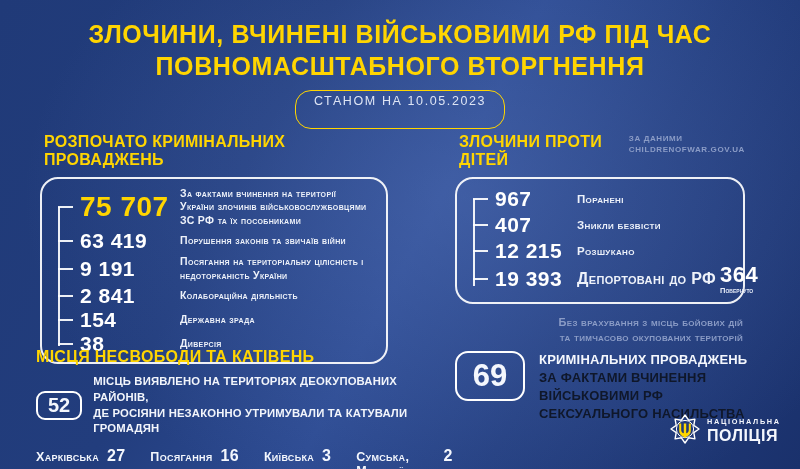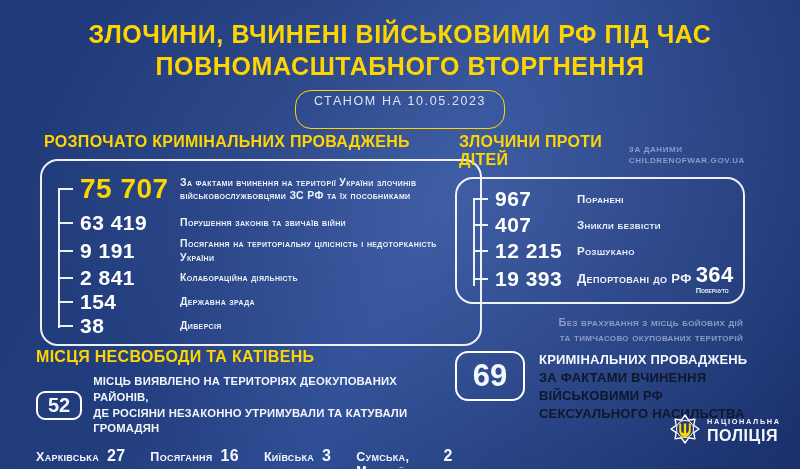--- a/index.html
+++ b/index.html
@@ -25,24 +25,24 @@
   .srow{display:flex;align-items:center;position:relative;min-height:23px;padding-left:38px;}
   .srow::before{content:"";position:absolute;left:16px;width:15px;height:2px;top:50%;margin-top:-1px;
     background:rgba(255,255,255,0.92);}
   .srow.big{min-height:44px;}
   .srow.two{min-height:31px;}
   .num{width:100px;flex-shrink:0;font-weight:bold;font-size:21px;letter-spacing:0.5px;color:#fff;}
   .srow.big .num{font-size:28px;color:#ffd500;}
   .lbl{flex:1;font-size:10.5px;font-variant:small-caps;font-weight:600;letter-spacing:0.35px;
     line-height:1.27;color:#eef2fa;padding-right:4px;}
   
-  .sec-proceedings{position:absolute;left:40px;top:133px;width:442px;}
+  .sec-proceedings{position:absolute;left:40px;top:133px;width:348px;}
   
   .sec-children{position:absolute;left:455px;top:133px;width:290px;}
-  .children-head{display:flex;align-items:center;}
+  .children-head{display:flex;align-items:flex-start;}
   .source{font-size:8px;color:#8b9cc6;letter-spacing:0.6px;line-height:1.35;margin:1px 0 0 9px;
     text-transform:uppercase;font-weight:bold;}
   .sec-children .num{width:82px;font-size:21px;}
   .returned{margin-left:auto;margin-right:10px;text-align:left;line-height:1;}
   .returned .rnum{font-size:22px;font-weight:bold;color:#fff;letter-spacing:0.5px;}
   .returned .rlbl{font-size:7.5px;font-variant:small-caps;font-weight:600;color:#e8edf8;margin-top:1px;}
   .note{margin-top:11px;text-align:right;font-size:11px;color:#8b9cc6;font-variant:small-caps;
     font-weight:600;line-height:1.4;letter-spacing:0.3px;padding-right:2px;}
   
   .sec-detention{position:absolute;left:36px;top:348px;width:412px;}
@@ -123,21 +123,21 @@
     <div class="srow" style="min-height:26px;">
       <div class="num">407</div>
       <div class="lbl" style="font-size:11.5px;">Зникли безвісти</div>
     </div>
     <div class="srow" style="min-height:26px;">
       <div class="num">12 215</div>
       <div class="lbl" style="font-size:11.5px;">Розшукано</div>
     </div>
     <div class="srow" style="min-height:26px;">
       <div class="num">19 393</div>
-      <div class="lbl" style="font-size:13px;flex:0 0 auto;">Депортовані до РФ</div>
+      <div class="lbl" style="font-size:16px;flex:0 0 auto;">Депортовані до РФ</div>
       <div class="returned">
         <div class="rnum">364</div>
         <div class="rlbl">Повернуто</div>
       </div>
     </div>
   </div>
   <div class="note">
     <span>Без врахування з місць бойових дій</span><br>
     <span>та тимчасово окупованих територій</span>
   </div>

